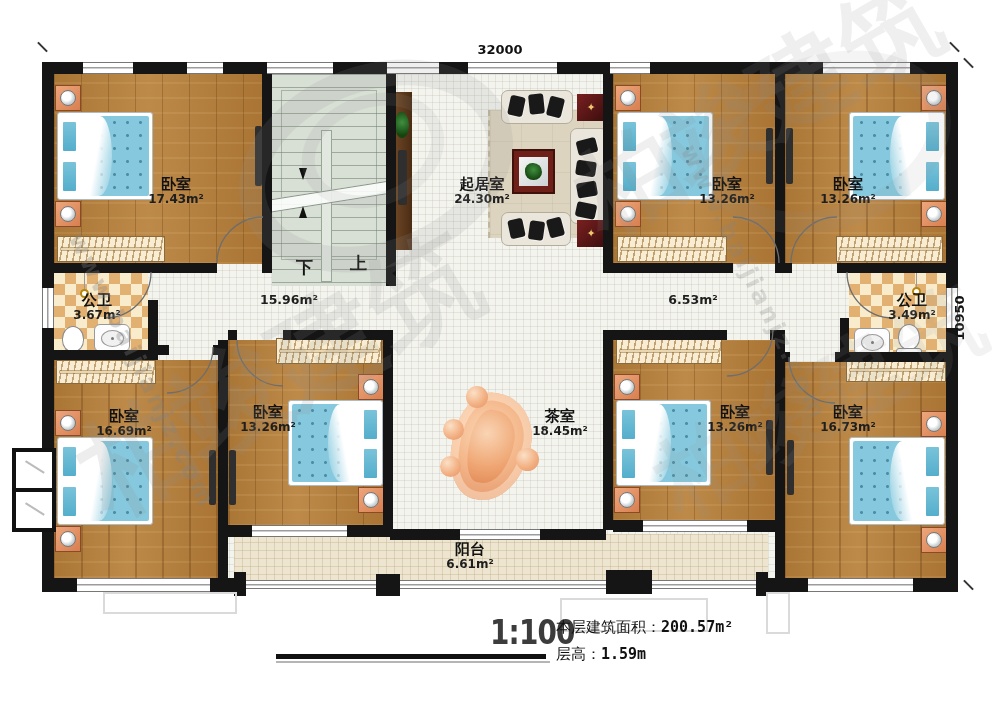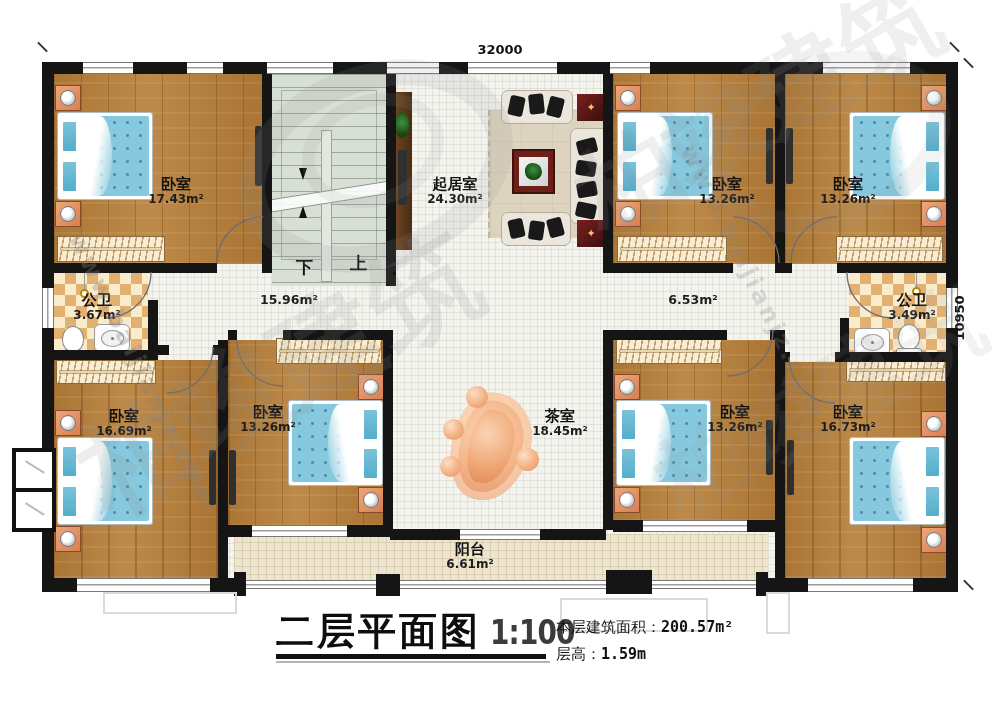--- a/index.html
+++ b/index.html
@@ -326,21 +326,21 @@
       <path d="M847,272 A46 46 0 0 0 893,318"></path>
       <path d="M773,330 A46 46 0 0 1 727,376"></path>
       <path d="M789,357 A46 46 0 0 0 835,403"></path>
     </g>
   </svg>
 
   <div class="rlabel" style="left:176px;top:176px">
     <div class="rn">卧室</div>
     <div class="ra">17.43m²</div>
   </div>
-  <div class="rlabel" style="left:455px;top:176px">
+  <div class="rlabel" style="left:482px;top:176px">
     <div class="rn">起居室</div>
     <div class="ra">24.30m²</div>
   </div>
   <div class="rlabel" style="left:727px;top:176px">
     <div class="rn">卧室</div>
     <div class="ra">13.26m²</div>
   </div>
   <div class="rlabel" style="left:848px;top:176px">
     <div class="rn">卧室</div>
     <div class="ra">13.26m²</div>
@@ -393,21 +393,20 @@
 
   <div class="wm" style="left:60px;top:300px;font-size:110px;transform:rotate(-30deg)">柏竣建筑</div>
   <div class="wm" style="left:560px;top:40px;font-size:100px;transform:rotate(-30deg);color:rgba(145,145,145,.14)">柏竣建筑</div>
   <div class="wm" style="left:640px;top:340px;font-size:90px;transform:rotate(-30deg);color:rgba(145,145,145,.12)">柏竣建筑</div>
   <div class="wm" style="left:88px;top:228px;font-size:24px;letter-spacing:3px;transform:rotate(64deg);transform-origin:0 0;color:rgba(130,130,130,.32)">www.baijianjz.com</div>
   <div class="wm" style="left:700px;top:140px;font-size:24px;letter-spacing:3px;transform:rotate(64deg);transform-origin:0 0;color:rgba(130,130,130,.26)">www.baijianjz.com</div>
   <i class="ring" style="left:235px;top:65px;width:230px;height:150px;border:26px solid rgba(150,150,150,.15);transform:rotate(-20deg)"></i>
   <i class="ring" style="left:300px;top:95px;width:120px;height:85px;border:13px solid rgba(150,150,150,.12);transform:rotate(-20deg)"></i>
   <i class="ring" style="left:700px;top:55px;width:210px;height:130px;border:22px solid rgba(150,150,150,.10);transform:rotate(-18deg)"></i>
 
-  <div class="tb-title" style="left:276px;top:606px">二层平面图</div>
   <div class="tb-scale" style="left:490px;top:612px">1:100</div>
   <i class="el tb-line1" style="left:276px;top:654px;width:270px;height:5px"></i>
   <i class="el tb-line2" style="left:276px;top:661px;width:274px;height:2px"></i>
   <div class="tb-stat" style="left:556px;top:618px">
     <span>本层建筑面积：</span><span class="val">200.57m²</span>
   </div>
   <div class="tb-stat" style="left:556px;top:645px">
     <span>层高：</span><span class="val">1.59m</span>
   </div>
 

